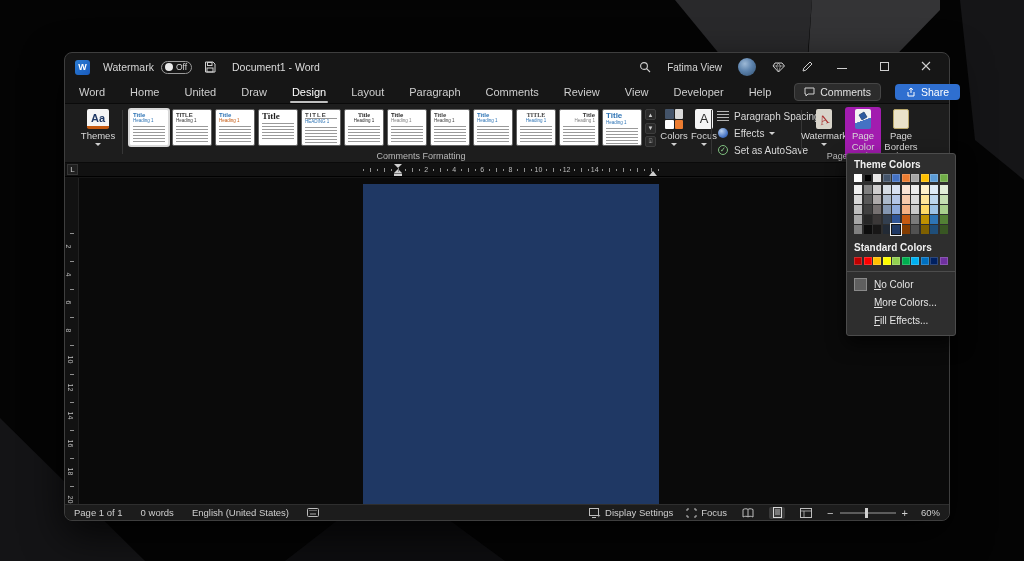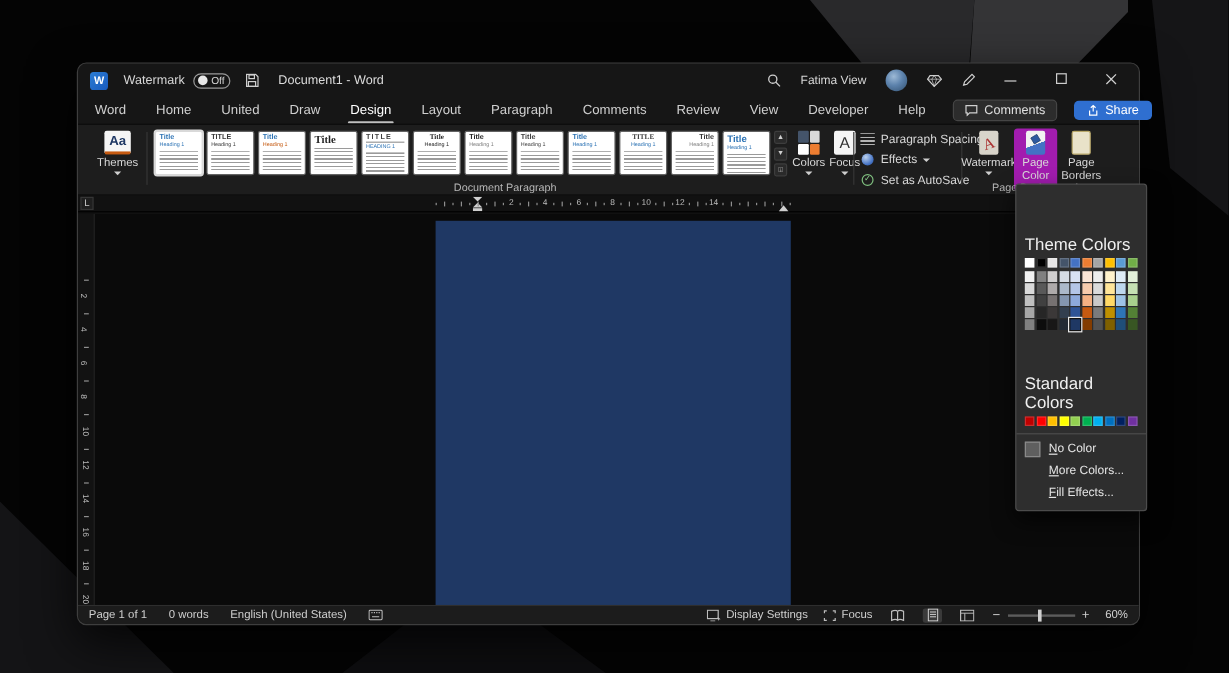--- a/index.html
+++ b/index.html
@@ -124,21 +124,21 @@
   .viewbtn { width:16px; height:12px; display:flex; align-items:center; justify-content:center; }
   .slider { display:flex; align-items:center; gap:6px; }
   .strack { width:56px; height:2px; background:#5c5c5c; position:relative; }
   .sthumb { position:absolute; left:45%; top:-4px; width:3px; height:10px; background:#d0d0d0; }
   .szbtn { color:#cfcfcf; font-size:11px; line-height:10px; }
 
   
   .dropdown { position:absolute; left:781px; top:100px; width:110px; background:#2e2e2e;
     border:1px solid #4c4c4c; border-radius:3px; box-shadow:0 8px 18px rgba(0,0,0,.65);
     padding:5px 7px 6px 7px; z-index:60; color:#e8e8e8; }
-  .dd-header { font-size:14px; font-weight:normal; color:#f0f0f0; margin-bottom:4px;margin-top:36px; }
+  .dd-header { font-size:10px; font-weight:bold; color:#f0f0f0; margin-bottom:4px; }
   .swatchrow { display:flex; justify-content:space-between; margin-bottom:3px; }
   .swatch { width:8px; height:8px; border:0.5px solid rgba(255,255,255,.18); }
   .shadegrid { display:flex; justify-content:space-between; margin-bottom:8px; }
   .shadecol { display:flex; flex-direction:column; gap:1px; }
   .shadecell { width:8px; height:9px; }
   .shadecell.sel { box-shadow:0 0 0 1px #111, 0 0 0 2px #ececec; position:relative; z-index:2; }
   .dd-divider { height:1px; background:#4c4c4c; margin:6px -7px 3px -7px; }
   .dd-item { display:flex; align-items:center; height:18px; font-size:10px; color:#e4e4e4; }
   .dd-item .noswatch { width:13px; height:13px; background:#5f5f5f; border:1px solid #8a8a8a;
     margin-right:7px; }
@@ -365,21 +365,21 @@
             </svg>
         </div>
         <span>Page Color</span>
         <span class="chev"></span>
       </div>
       <div class="bigbtn" style="left:818px; width:36px;">
         <div class="docicon" style="background:#e9e2c9; border:1.5px solid #b9a86a;"></div>
         <span>Page Borders</span>
       </div>
 
-      <div class="grouplabel" style="left:130px; width:452px;">Document Paragraph</div>
+      <div class="grouplabel" style="left:130px; width:452px;">Comments Formatting</div>
       <div class="grouplabel" style="left:741px; width:113px;">Page Background</div>
     </div>
 
     <div class="rulerrow">
       <div class="tabsel">L</div>
       <div class="hrul" id="h-ruler">
         <div class="marker-first" style="left:329px;">
           <svg width="8" height="12" viewBox="0 0 8 12">
               <path d="M0 0h8L4 4z" fill="#d0d0d0"></path>
               <path d="M4 5l4 4H0z" fill="#d0d0d0"></path>

